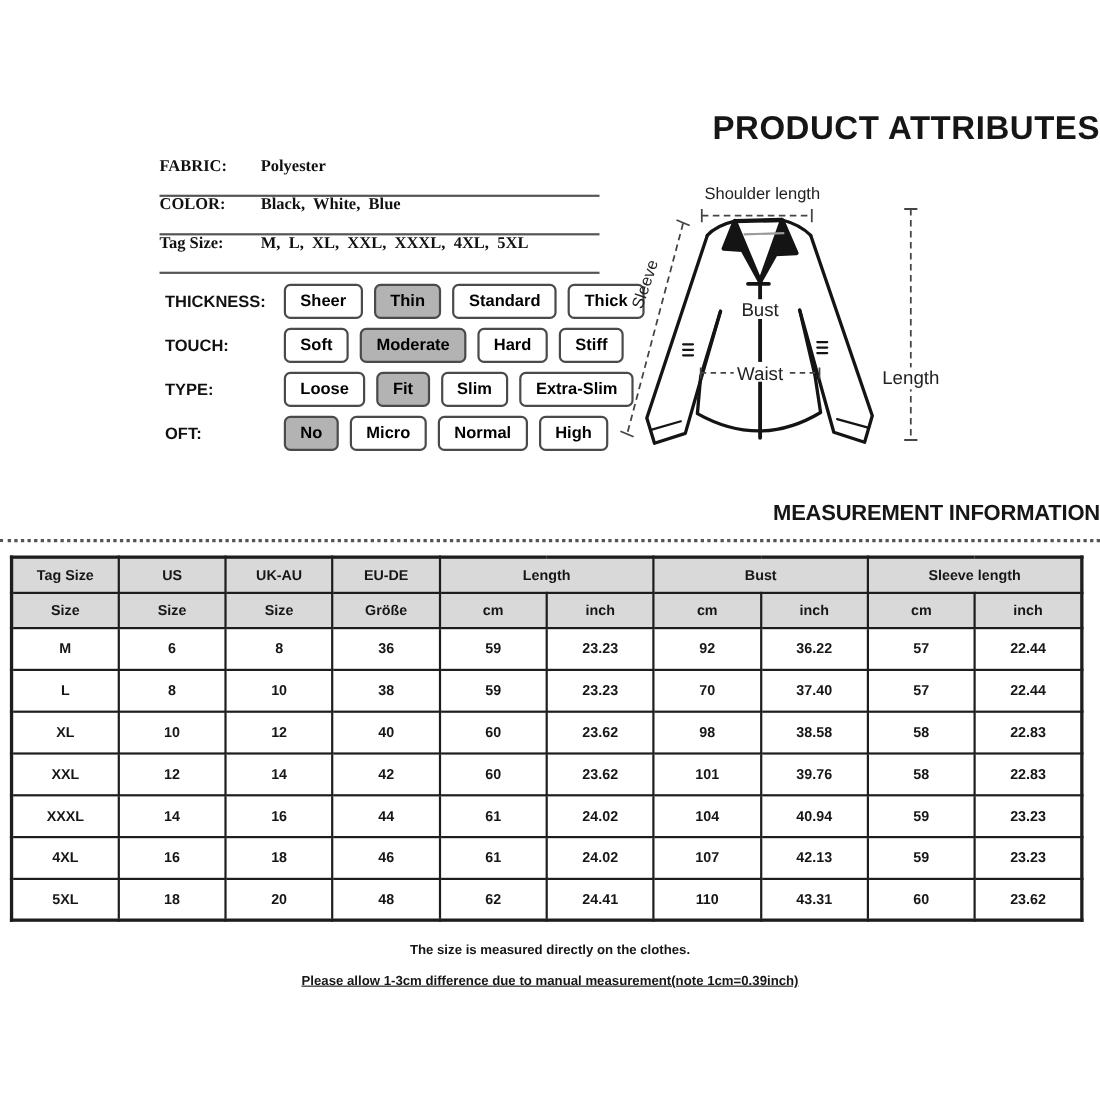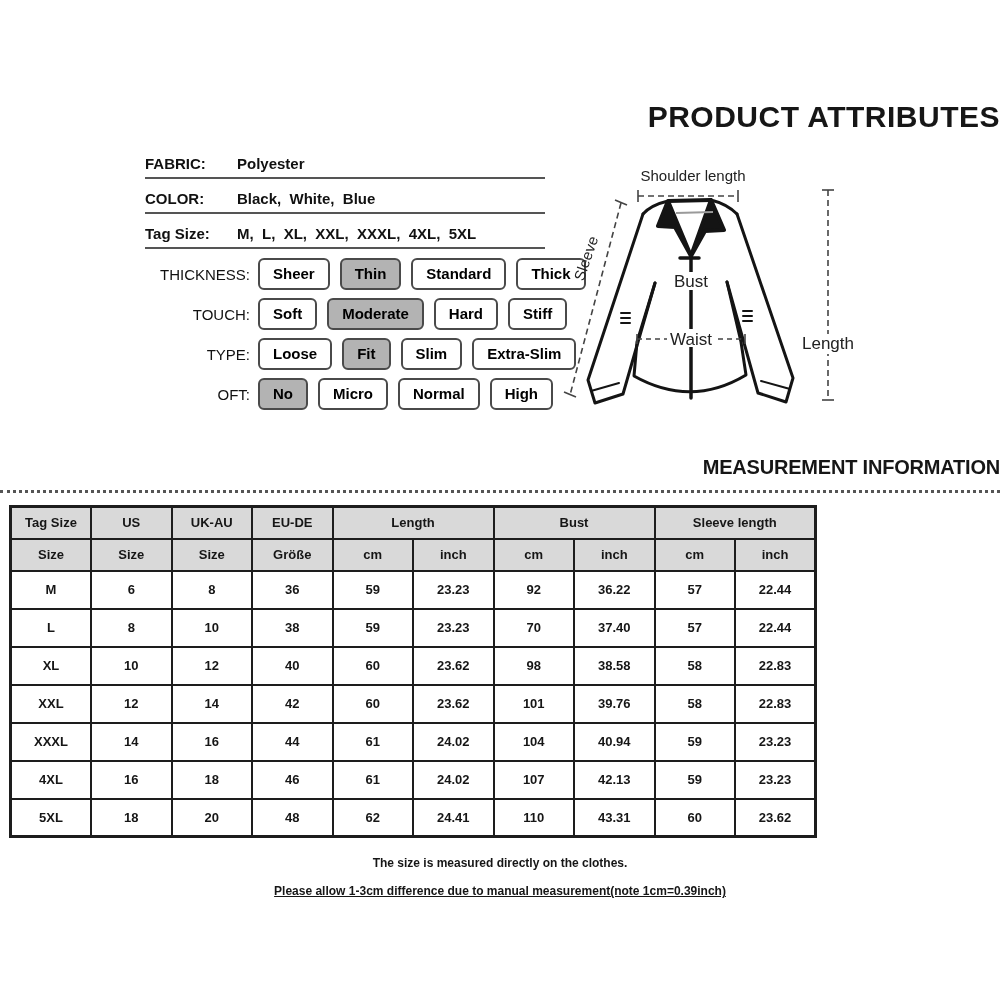--- a/index.html
+++ b/index.html
@@ -13,29 +13,29 @@
 
   .title {
     position:absolute; top:100px; left:0; width:100%; margin:0;
     text-align:right; font-size:30px; font-weight:bold; letter-spacing:.5px; color:#161616;padding-left:48px;
   }
 
   
   .attr-block { position:absolute; left:145px; top:144px; width:400px; }
   .attr-row {
     height:35px; border-bottom:2px solid #555;
-    display:flex; align-items:flex-end; padding-bottom:5px;
+    display:flex; align-items:flex-end; padding-bottom:17px;font-family:Liberation Serif, serif;
   }
   .attr-label { width:92px; font-weight:bold; font-size:15px; flex:0 0 92px; }
   .attr-value { font-weight:bold; font-size:15px; white-space:pre; }
 
   
   .options-block { position:absolute; left:150px; top:254px; }
   .option-row { display:flex; align-items:center; height:40px; }
-  .option-label { width:100px; flex:0 0 100px; text-align:right; font-weight:normal; font-size:15px; margin-right:8px; }
+  .option-label { width:100px; flex:0 0 100px; font-weight:bold; font-size:15px; margin-right:8px; }
   .chip {
     appearance:none; -webkit-appearance:none;
     border:2px solid #4a4a4a; border-radius:6px; background:#ffffff;
     padding:5px 13px; margin-right:10px;
     font-family:"Liberation Sans", sans-serif; font-weight:bold; font-size:15px; color:#000000;
     line-height:1.2; cursor:default;
   }
   .chip.selected { background:#b3b3b3; }
 
   
@@ -45,21 +45,21 @@
   .dg-text-lg { font-size:17px; }
 
   
   .m-heading {
     position:absolute; top:456px; left:0; width:100%; margin:0;
     text-align:right; font-size:20px; font-weight:bold; letter-spacing:-0.2px; color:#161616;
   }
   .dotted { position:absolute; top:490px; left:0; width:1000px; height:0; border-top:3px dotted #555; }
 
   .size-table {
-    position:absolute; top:505px; left:9px; width:808px;
+    position:absolute; top:505px; left:9px; width:976px;
     border-collapse:collapse; table-layout:fixed;
   }
   .size-table th, .size-table td {
     border:2px solid #1d1d1d; text-align:center; vertical-align:middle;
     font-size:13px; font-weight:bold; padding:0; color:#161616;
   }
   .size-table thead th { background:#d9d9d9; height:32px; }
   .size-table tbody td { background:#ffffff; height:38px; }
   .size-table { border:3px solid #1d1d1d; }
 

